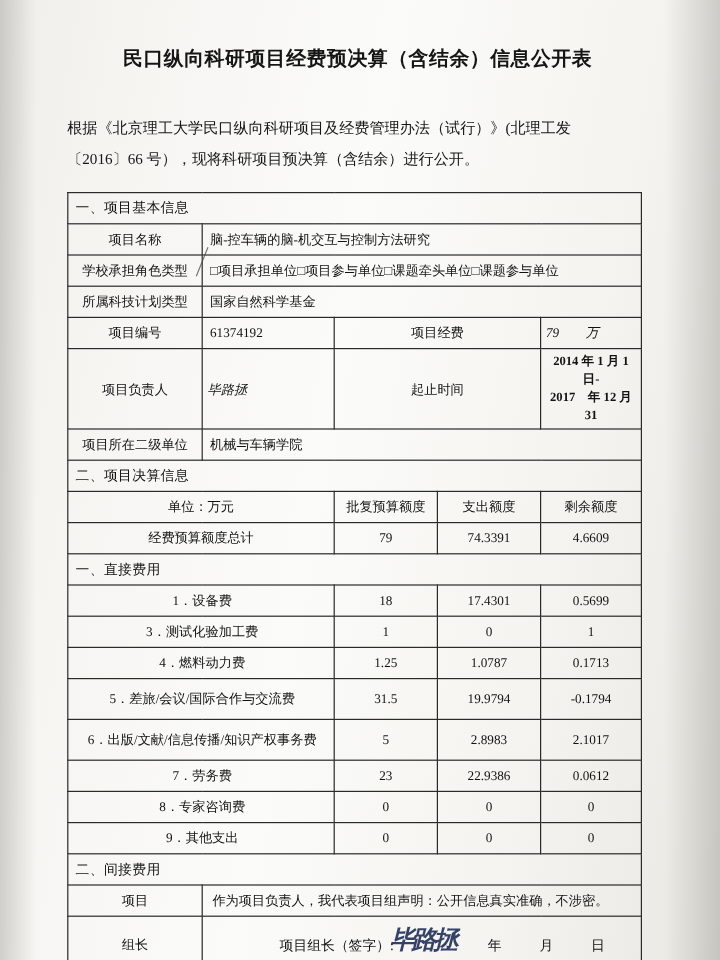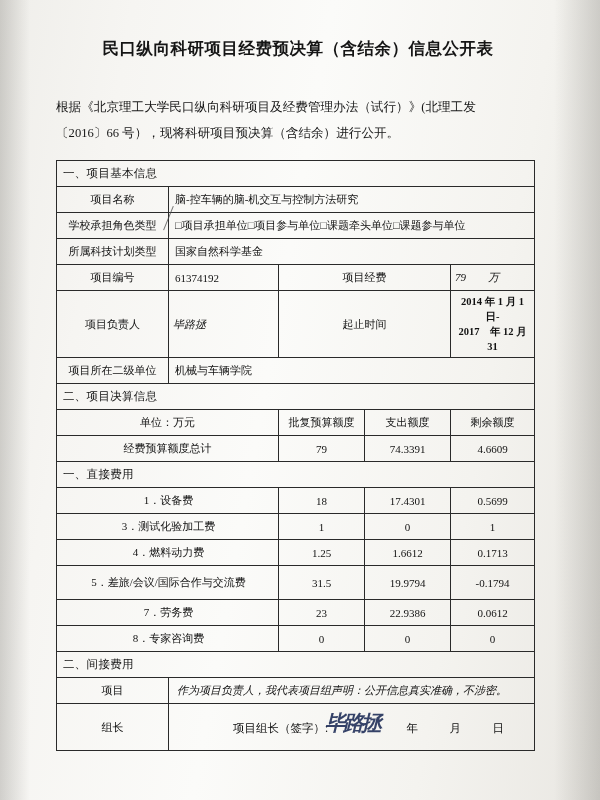--- a/index.html
+++ b/index.html
@@ -94,21 +94,20 @@
   .money td { text-align: center; }
   .row-label {
     text-align: left;
     padding-left: 6px !important;
     margin-left: 17px;
   }
   .decl {
     text-align: left;
     padding-left: 8px !important;
     height: 40px;
-    font-style: italic;
   }
   .sign-row td {
     height: 44px;
   }
   .sign-inner {
     position: relative;
     display: block;
     height: 40px;
   }
   .sign-label {
@@ -258,37 +257,49 @@
       </tr>
       <tr class="money">
         <td colspan="2" class="row-label">3．测试化验加工费</td>
         <td>1</td>
         <td>0</td>
         <td>1</td>
       </tr>
       <tr class="money">
         <td colspan="2" class="row-label">4．燃料动力费</td>
         <td>1.25</td>
-        <td>1.6612</td>
+        <td>1.0787</td>
         <td>0.1713</td>
       </tr>
       <tr class="money tall">
         <td colspan="2" class="row-label">5．差旅/会议/国际合作与交流费</td>
         <td>31.5</td>
         <td>19.9794</td>
         <td>-0.1794</td>
       </tr>
+      <tr class="money tall">
+        <td colspan="2" class="row-label">6．出版/文献/信息传播/知识产权事务费</td>
+        <td>5</td>
+        <td>2.8983</td>
+        <td>2.1017</td>
+      </tr>
       <tr class="money">
         <td colspan="2" class="row-label">7．劳务费</td>
         <td>23</td>
         <td>22.9386</td>
         <td>0.0612</td>
       </tr>
       <tr class="money">
         <td colspan="2" class="row-label">8．专家咨询费</td>
+        <td>0</td>
+        <td>0</td>
+        <td>0</td>
+      </tr>
+      <tr class="money">
+        <td colspan="2" class="row-label">9．其他支出</td>
         <td>0</td>
         <td>0</td>
         <td>0</td>
       </tr>
 
       <tr>
         <td class="sec" colspan="5">二、间接费用</td>
       </tr>
 
       <tr>

